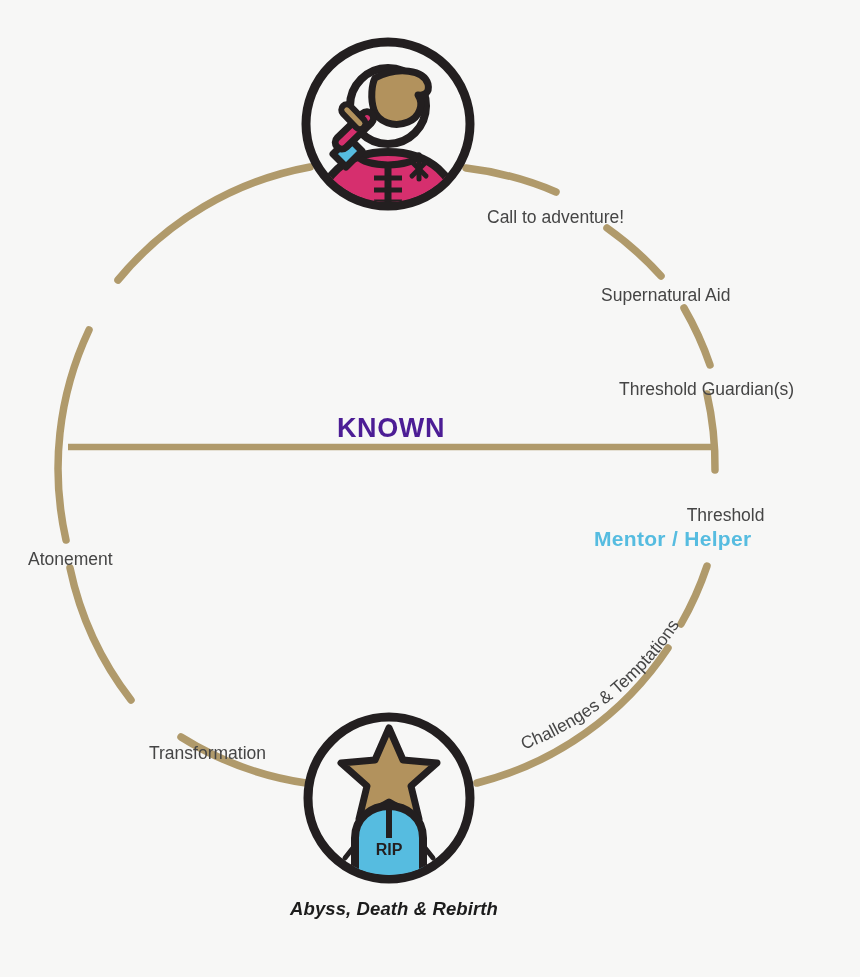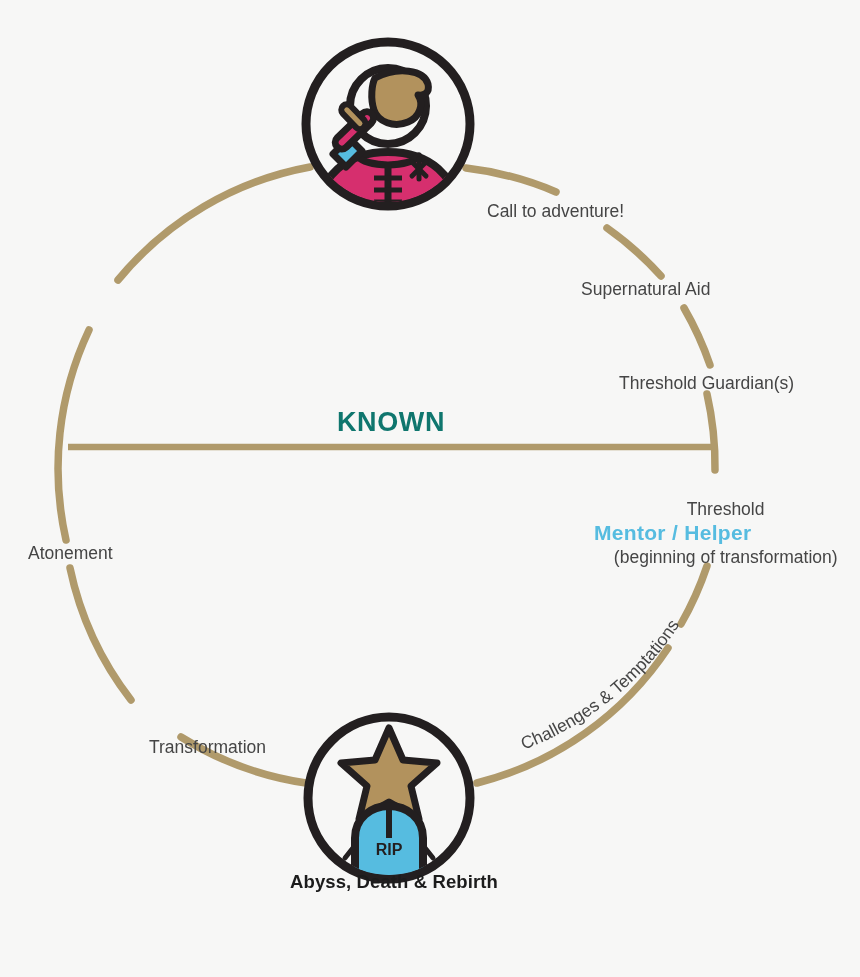--- a/index.html
+++ b/index.html
@@ -26,28 +26,29 @@
     width: 860px;
     height: 977px;
   }
   .lbl {
     position: absolute;
     color: #454545;
     font-size: 17.5px;
     line-height: 24px;
     white-space: pre;
     font-family: "Liberation Sans", sans-serif;
+    margin-top: 6px;
   }
   .lbl.center { text-align: center; }
   .big {
     font-weight: bold;
     font-size: 27px;
     letter-spacing: 0.6px;
   }
-  .known   { color: #0f766e; }
+  .known   { color: #4c1d95; }
   .unknown { color: #d62f6e; }
   .mentor  { color: #56bce0; font-weight: bold; font-size: 21px; letter-spacing: .3px; }
   .abyss-cap {
     color: #1c1c1c;
     font-weight: bold;
     font-size: 18.5px;
     letter-spacing: .1px;
   }
 </style>
 </head>
@@ -142,34 +143,33 @@
       </g>
     </g>
 
     <text fill="#454545" font-family="Liberation Sans, sans-serif" font-size="17.5px">
       <textPath href="#curve-challenges" startOffset="6%" side="left">Challenges &amp; Temptations</textPath>
     </text>
   </svg>
 
   <div class="lbl" style="left:487px; top:199px;">Call to adventure!</div>
 
-  <div class="lbl" style="left:581px; top:277px;">Supernatural Aid</div>
+  <div class="lbl" style="left:601px; top:277px;">Supernatural Aid</div>
 
   <div class="lbl" style="left:619px; top:371px;">Threshold Guardian(s)</div>
 
   <div class="lbl center" style="left:592px; top:473px; width:248px;">
     <span>Threshold</span><br>
-    <span>(beginning of transformation)</span>
   </div>
 
   <div class="lbl mentor" style="left:594px; top:521px;">Mentor / Helper</div>
 
   <div class="lbl" style="left:149px; top:735px;">Transformation</div>
 
   <div class="lbl" style="left:28px; top:541px;">Atonement</div>
 
 
   <div class="lbl big known" style="left:337px; top:410px;">KNOWN</div>
 
 
-  <div class="lbl abyss-cap center" style="left:249px; top:870px; width:290px;">Abyss, Death &amp; Rebirth</div>
+  <div class="lbl abyss-cap center" style="left:249px; top:891px; width:290px;font-style:italic;">Abyss, Death &amp; Rebirth</div>
 
 </div>
 
 </body></html>

